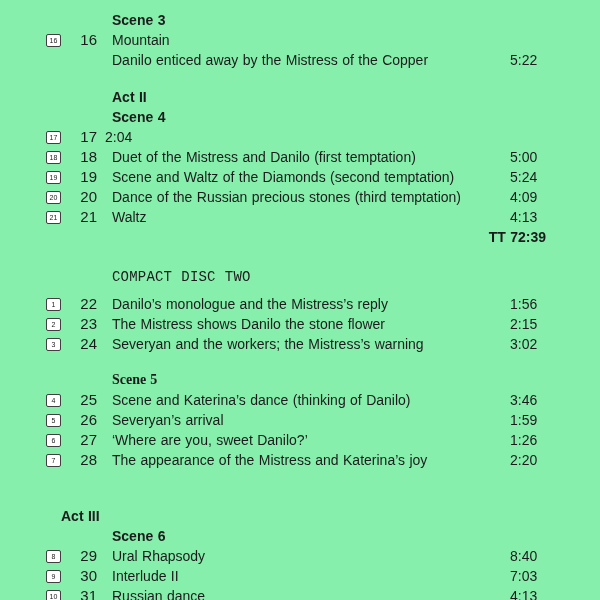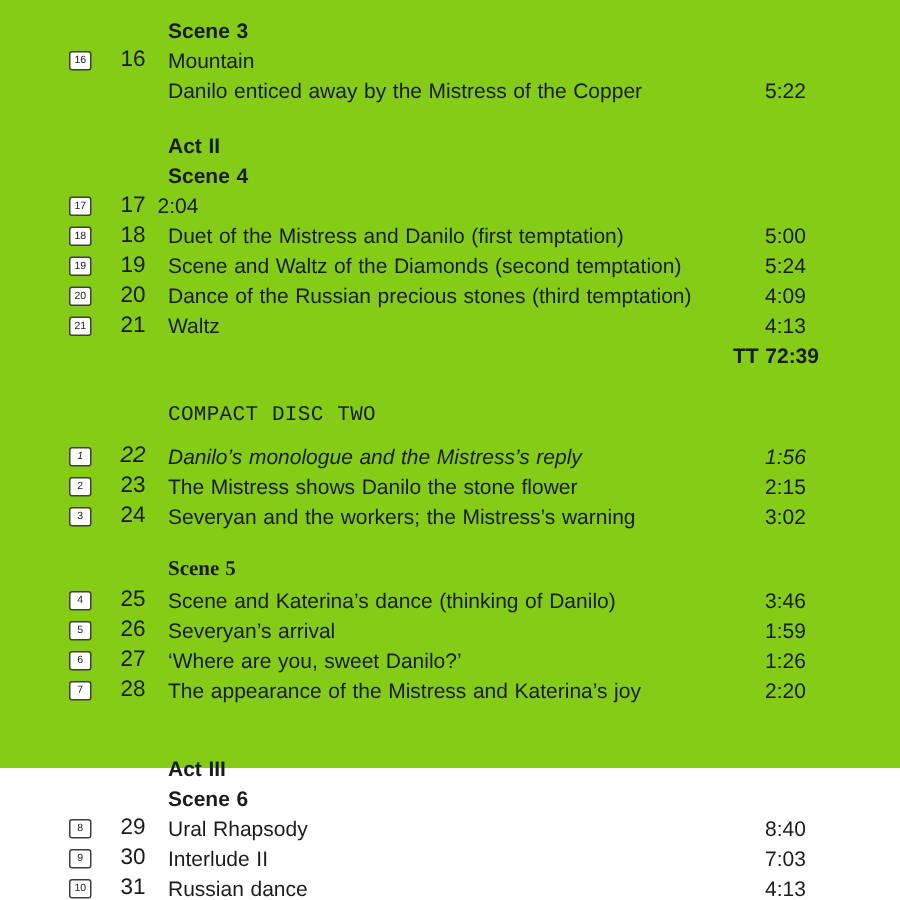--- a/index.html
+++ b/index.html
@@ -10,23 +10,23 @@
   body {
     width: 600px;
     height: 600px;
     overflow: hidden;
     font-family: "Liberation Sans", sans-serif;
     color: #1b1b1b;
   }
   .page {
     box-sizing: border-box;
     width: 600px;
-    height: 512px;
+    height: 600px;
     padding-top: 10px;
-    background: #84cc16;
+    background: #86efac;
   }
   .row {
     display: flex;
     align-items: flex-start;
     padding-left: 46px;
     padding-right: 54px;
     font-size: 14px;
     line-height: 20px;
     word-spacing: 0.5px;
   }
@@ -171,21 +171,21 @@
         <div class="num-cell"></div>
         <div class="title-cell"></div>
         <div class="dur-cell">TT 72:39</div>
       </div>
       <div class="row caps" style="margin-top: 20px;">
         <div class="cue-cell"></div>
         <div class="num-cell"></div>
         <div class="title-cell">COMPACT DISC TWO</div>
         <div class="dur-cell"></div>
       </div>
-      <div class="row track" style="margin-top: 7px; font-style: italic;">
+      <div class="row track" style="margin-top: 7px;">
         <div class="cue-cell">
           <span class="cue-box">
             <span>1</span>
           </span>
         </div>
         <div class="num-cell">22</div>
         <div class="title-cell">
           <div class="title-line">Danilo’s monologue and the Mistress’s reply</div>
         </div>
         <div class="dur-cell">1:56</div>
@@ -261,21 +261,21 @@
           <span class="cue-box">
             <span>7</span>
           </span>
         </div>
         <div class="num-cell">28</div>
         <div class="title-cell">
           <div class="title-line">The appearance of the Mistress and Katerina’s joy</div>
         </div>
         <div class="dur-cell">2:20</div>
       </div>
-      <div class="row heading" style="margin-top: 32px;">
+      <div class="row heading" style="margin-top: 16px; flex-direction: column;">
         <div class="cue-cell"></div>
         <div class="num-cell"></div>
         <div class="title-cell">Act III</div>
         <div class="dur-cell"></div>
       </div>
       <div class="row heading">
         <div class="cue-cell"></div>
         <div class="num-cell"></div>
         <div class="title-cell">Scene 6</div>
         <div class="dur-cell"></div>

